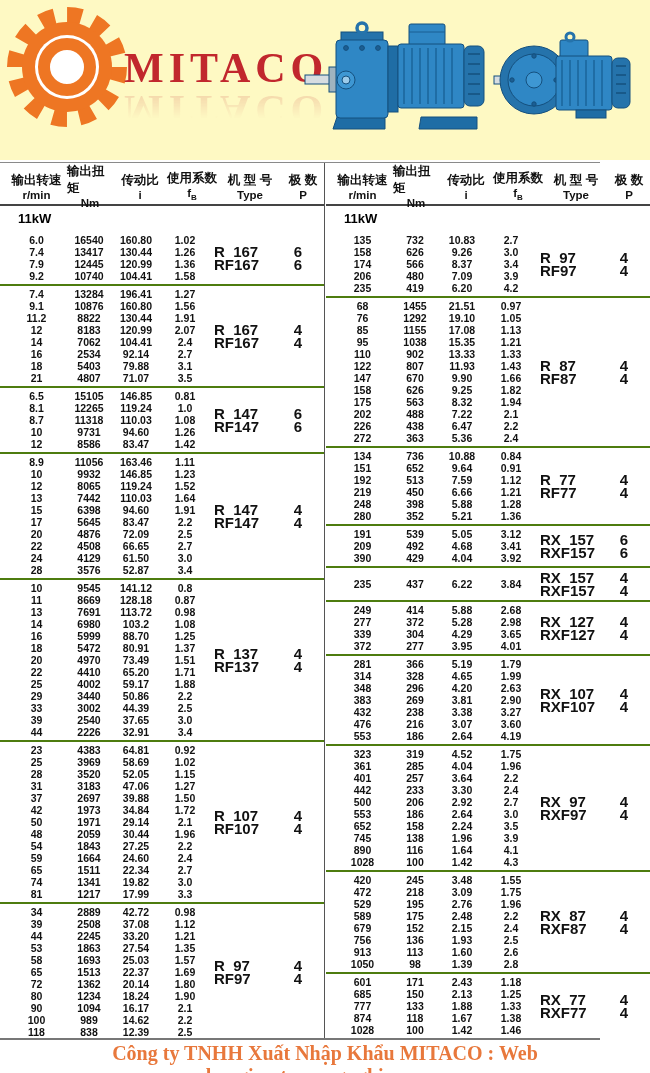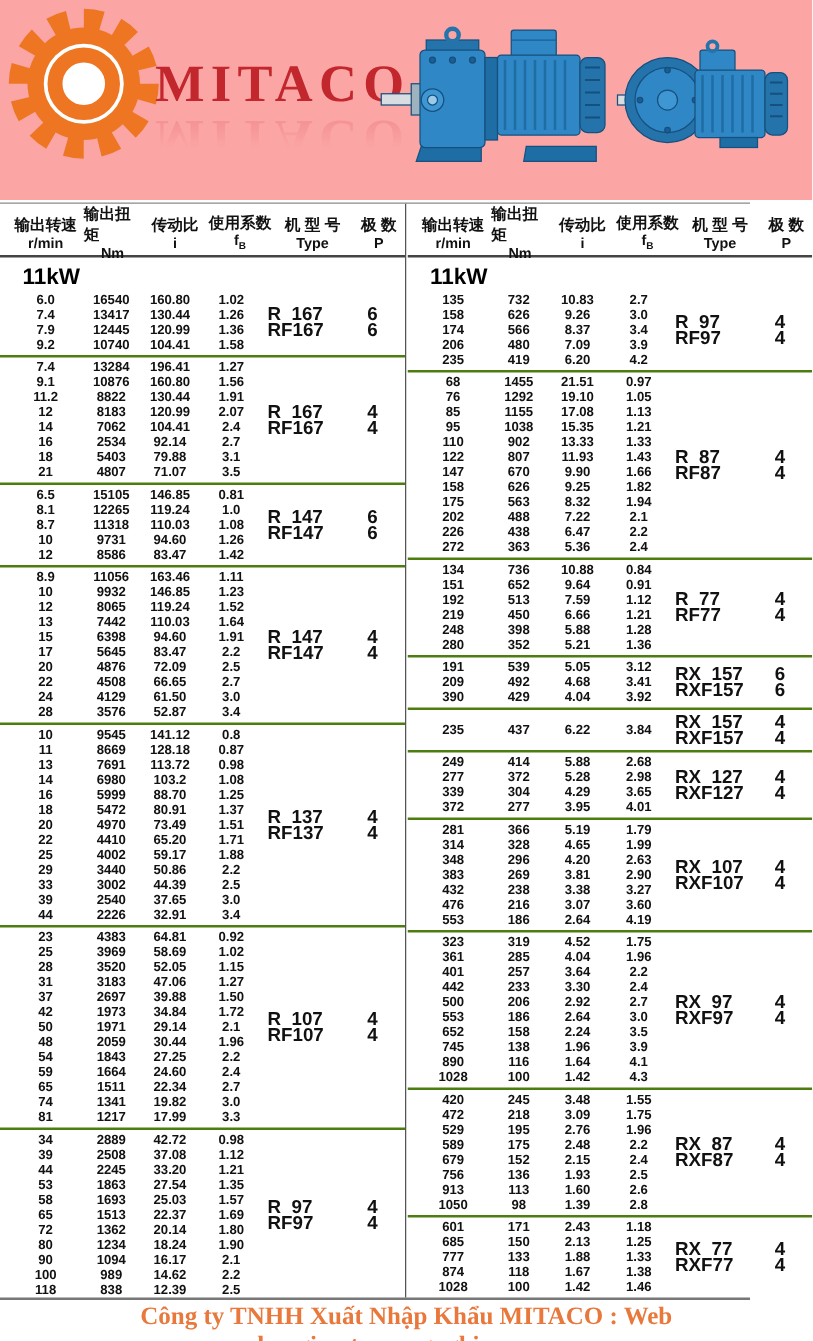--- a/index.html
+++ b/index.html
@@ -1,20 +1,20 @@
 <!DOCTYPE html>
 <html><head>
 <meta charset="utf-8">
 <style>
   html,body{margin:0;padding:0;background:#ffffff;}
   .page{position:relative;width:650px;height:1073px;background:#ffffff;overflow:hidden;
         font-family:"Liberation Sans",sans-serif;}
 
   
-  .hdr{position:absolute;top:0;left:0;width:650px;height:160px;background:#fca5a5;}
+  .hdr{position:absolute;top:0;left:0;width:650px;height:160px;background:#fef9c3;}
   .gear-wrap{position:absolute;left:6px;top:4px;width:122px;height:126px;}
   .brand{position:absolute;left:124px;top:46px;font-family:"Liberation Serif",serif;
          font-weight:bold;font-size:42px;color:#C1272D;letter-spacing:5px;line-height:44px;}
   .brand-reflect{position:absolute;left:124px;top:88px;font-family:"Liberation Serif",serif;
          font-weight:bold;font-size:42px;color:#C1272D;letter-spacing:5px;line-height:44px;
          transform:scaleY(-1);opacity:.22;
          -webkit-mask-image:linear-gradient(to bottom,transparent 30%,rgba(0,0,0,.9) 100%);
          mask-image:linear-gradient(to bottom,transparent 30%,rgba(0,0,0,.9) 100%);}
   .motor1{position:absolute;left:303px;top:18px;}
   .motor2{position:absolute;left:492px;top:30px;}
@@ -25,21 +25,21 @@
   .vdiv{position:absolute;left:324px;top:0;width:1px;height:100%;background:#555;}
   .col{position:absolute;top:0;width:324px;height:876px;overflow:hidden;}
   .col-left{left:0;}
   .col-right{left:326px;}
   .thead{height:43px;border-bottom:2px solid #444;display:grid;
          grid-template-columns:61px 46px 54px 50px 66px 40px;padding-left:6px;box-sizing:border-box;}
   .th{display:flex;flex-direction:column;align-items:center;justify-content:center;font-weight:bold;color:#111;}
   .th .cn{font-size:12.5px;}
   .th .un{font-size:11.5px;}
   .th .un sub{font-size:8px;}
-  .ttitle{font-size:18px;font-weight:bold;color:#000;padding:5px 0 2px 18px;height:19px;}
+  .ttitle{font-size:13px;font-weight:bold;color:#000;padding:5px 0 2px 18px;height:19px;}
   .block{position:relative;border-bottom:2px solid #4d7c0f;padding:2px 0;}
   .blocks .block:last-child{border-bottom:none;}
   .rows{display:grid;grid-template-columns:61px 44px 50px 48px;padding-left:6px;}
   .cell{font-size:10.5px;font-weight:bold;line-height:12px;text-align:center;color:#111;}
   .typebox{position:absolute;left:214px;top:50%;transform:translateY(-50%);width:106px;}
   .typeline{display:flex;font-size:15px;font-weight:bold;line-height:13px;color:#111;}
   .model{width:64px;white-space:pre;}
   .pole{width:40px;text-align:center;}
   .block.tall .rows{min-height:28px;align-content:center;}
 

